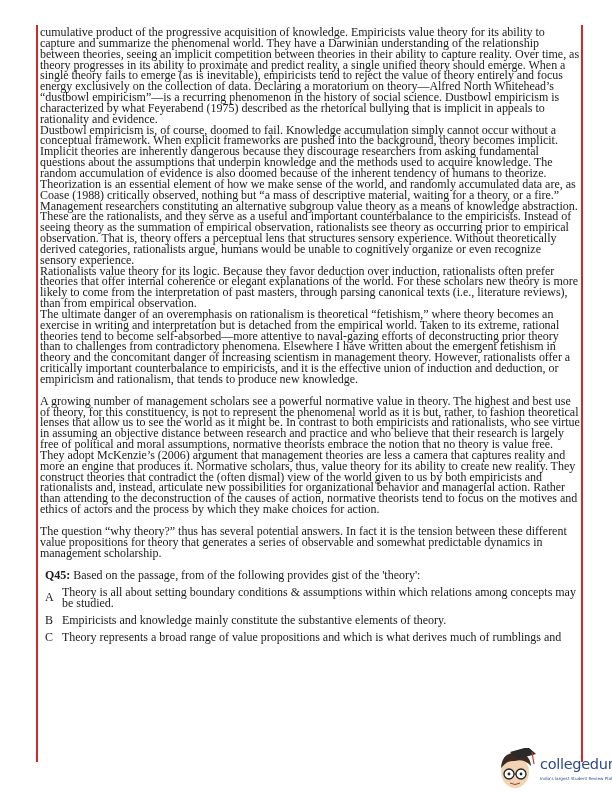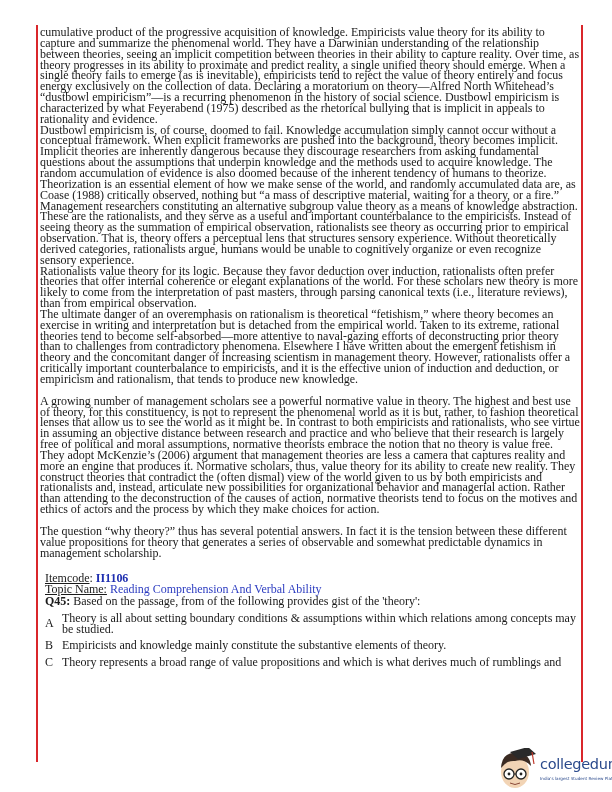--- a/index.html
+++ b/index.html
@@ -49,28 +49,20 @@
   <p>Dustbowl empiricism is, of course, doomed to fail. Knowledge accumulation simply cannot occur without a conceptual framework. When explicit frameworks are pushed into the background, theory becomes implicit. Implicit theories are inherently dangerous because they discourage researchers from asking fundamental questions about the assumptions that underpin knowledge and the methods used to acquire knowledge. The random accumulation of evidence is also doomed because of the inherent tendency of humans to theorize. Theorization is an essential element of how we make sense of the world, and randomly accumulated data are, as Coase (1988) critically observed, nothing but “a mass of descriptive material, waiting for a theory, or a fire.”</p>
   <p>Management researchers constituting an alternative subgroup value theory as a means of knowledge abstraction. These are the rationalists, and they serve as a useful and important counterbalance to the empiricists. Instead of seeing theory as the summation of empirical observation, rationalists see theory as occurring prior to empirical observation. That is, theory offers a perceptual lens that structures sensory experience. Without theoretically derived categories, rationalists argue, humans would be unable to cognitively organize or even recognize sensory experience.</p>
   <p>Rationalists value theory for its logic. Because they favor deduction over induction, rationalists often prefer theories that offer internal coherence or elegant explanations of the world. For these scholars new theory is more likely to come from the interpretation of past masters, through parsing canonical texts (i.e., literature reviews), than from empirical observation.</p>
   <p>The ultimate danger of an overemphasis on rationalism is theoretical “fetishism,” where theory becomes an exercise in writing and interpretation but is detached from the empirical world. Taken to its extreme, rational theories tend to become self-absorbed—more attentive to naval-gazing efforts of deconstructing prior theory than to challenges from contradictory phenomena. Elsewhere I have written about the emergent fetishism in theory and the concomitant danger of increasing scientism in management theory. However, rationalists offer a critically important counterbalance to empiricists, and it is the effective union of induction and deduction, or empiricism and rationalism, that tends to produce new knowledge.</p>
   <div class="gap"></div>
   <p>A growing number of management scholars see a powerful normative value in theory. The highest and best use of theory, for this constituency, is not to represent the phenomenal world as it is but, rather, to fashion theoretical lenses that allow us to see the world as it might be. In contrast to both empiricists and rationalists, who see virtue in assuming an objective distance between research and practice and who believe that their research is largely free of political and moral assumptions, normative theorists embrace the notion that no theory is value free. They adopt McKenzie’s (2006) argument that management theories are less a camera that captures reality and more an engine that produces it. Normative scholars, thus, value theory for its ability to create new reality. They construct theories that contradict the (often dismal) view of the world given to us by both empiricists and rationalists and, instead, articulate new possibilities for organizational behavior and managerial action. Rather than attending to the deconstruction of the causes of action, normative theorists tend to focus on the motives and ethics of actors and the process by which they make choices for action.</p>
   <div class="gap"></div>
   <p>The question “why theory?” thus has several potential answers. In fact it is the tension between these different value propositions for theory that generates a series of observable and somewhat predictable dynamics in management scholarship.</p>
   <div class="gap"></div>
 
-  <div class="meta">
-    <div>
-      <span class="meta-label">Itemcode</span>: <span class="itemcode-value">II1106</span>
-    </div>
-    <div>
-      <span class="meta-label">Topic Name:</span> <span class="topic-value">Reading Comprehension And Verbal Ability</span>
-    </div>
-  </div>
 
   <div class="question">
     <b>Q45:</b> <span>Based on the passage, from of the following provides gist of the 'theory':</span>
   </div>
 
   <div class="options">
     <div class="option">
       <span class="opt-letter valign">A</span>
       <span class="opt-text">Theory is all about setting boundary conditions &amp; assumptions within which relations among concepts may be studied.</span>
     </div>

